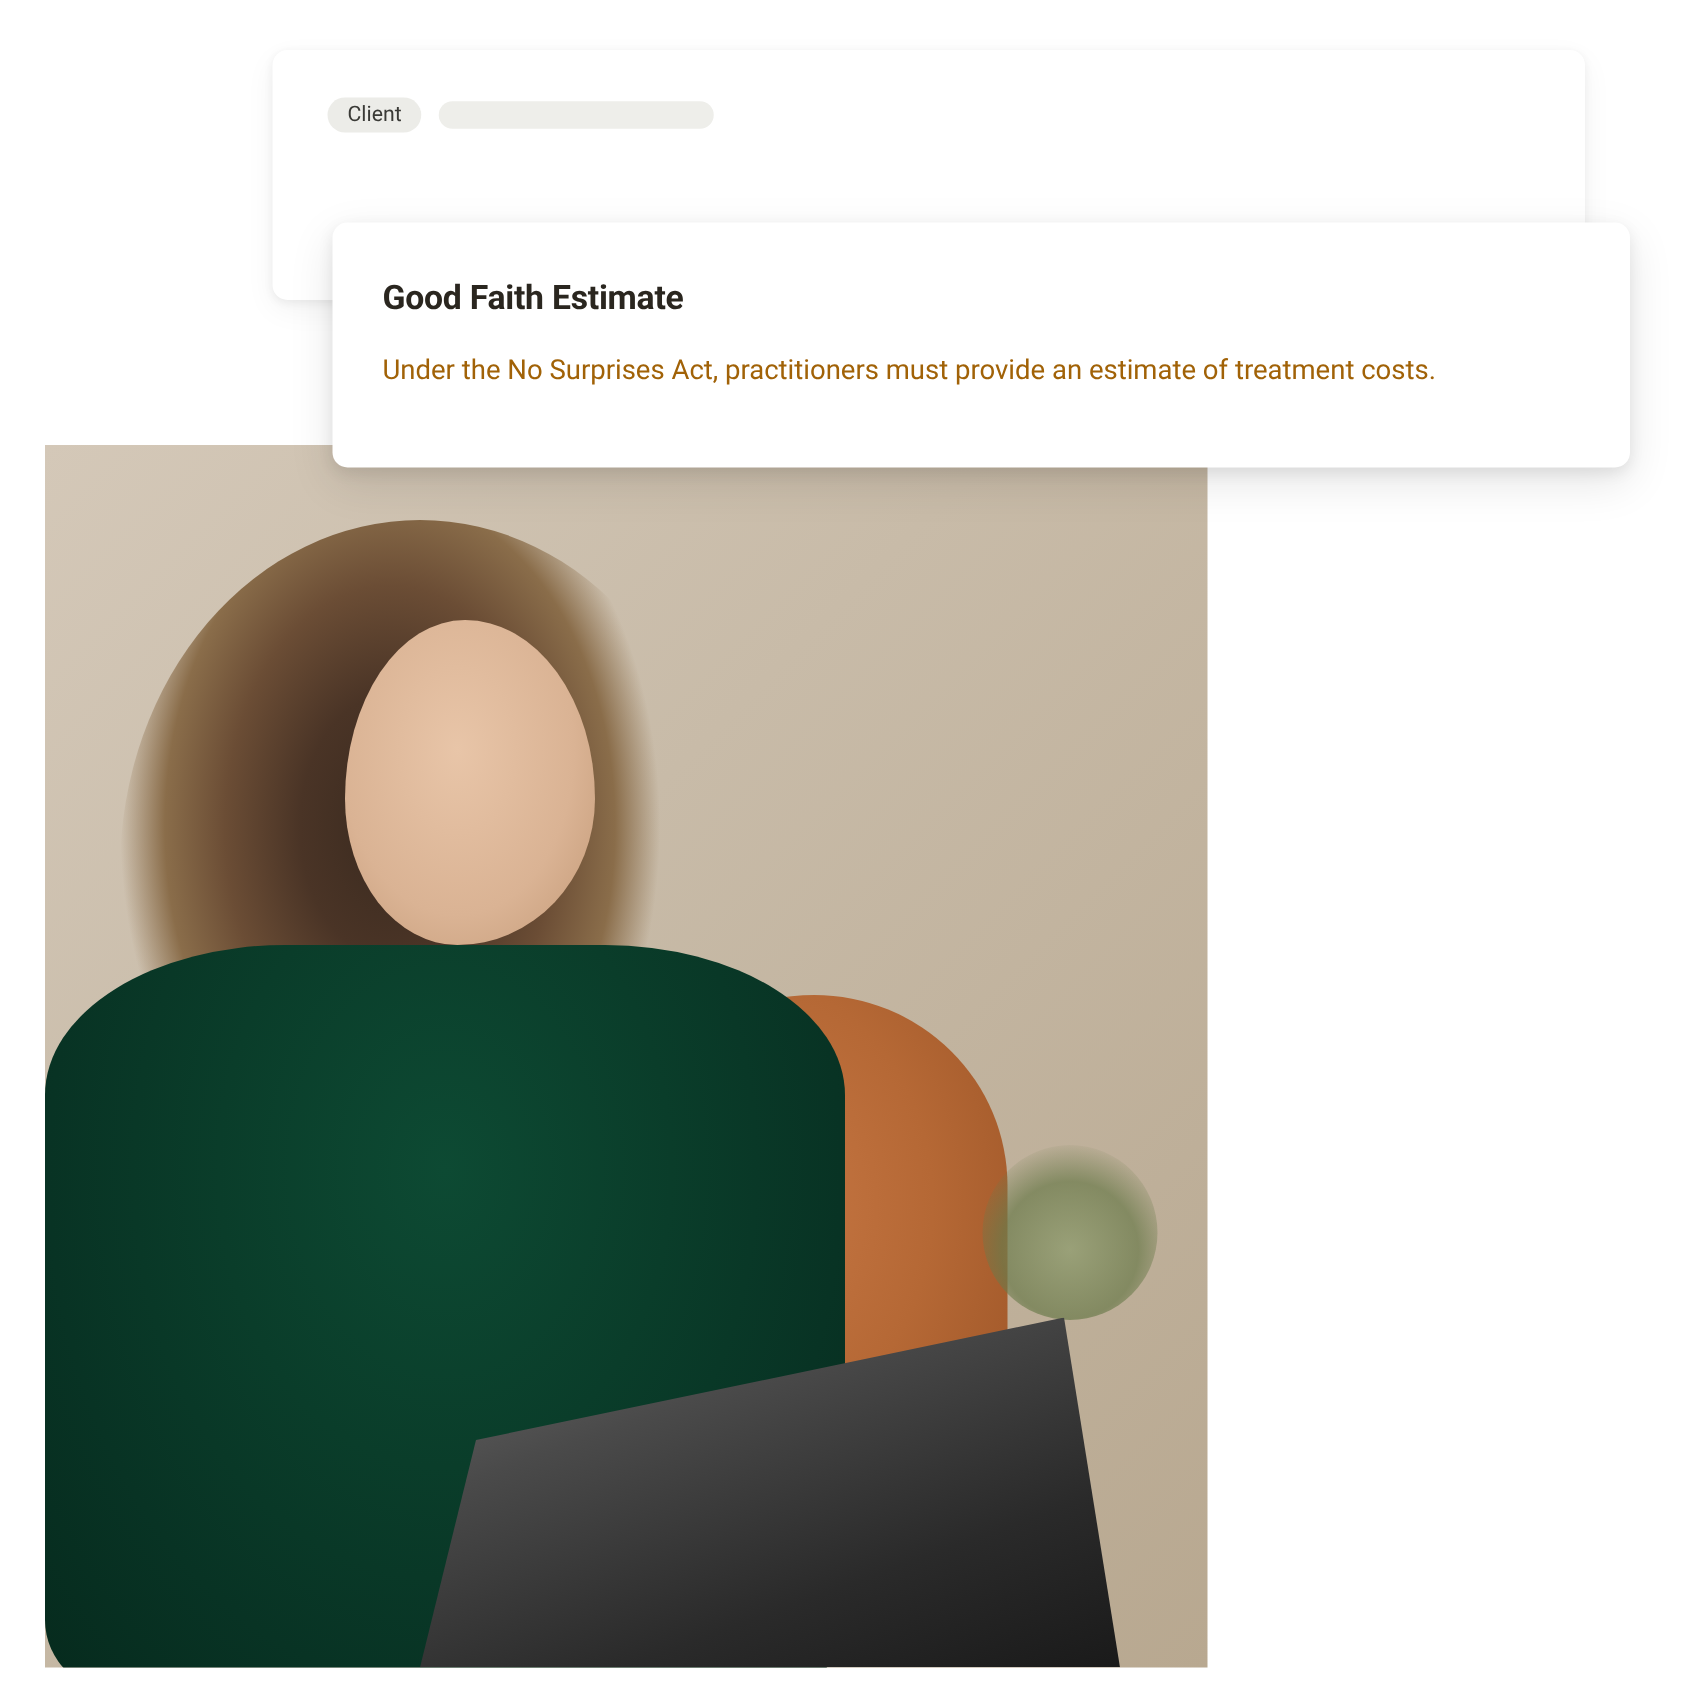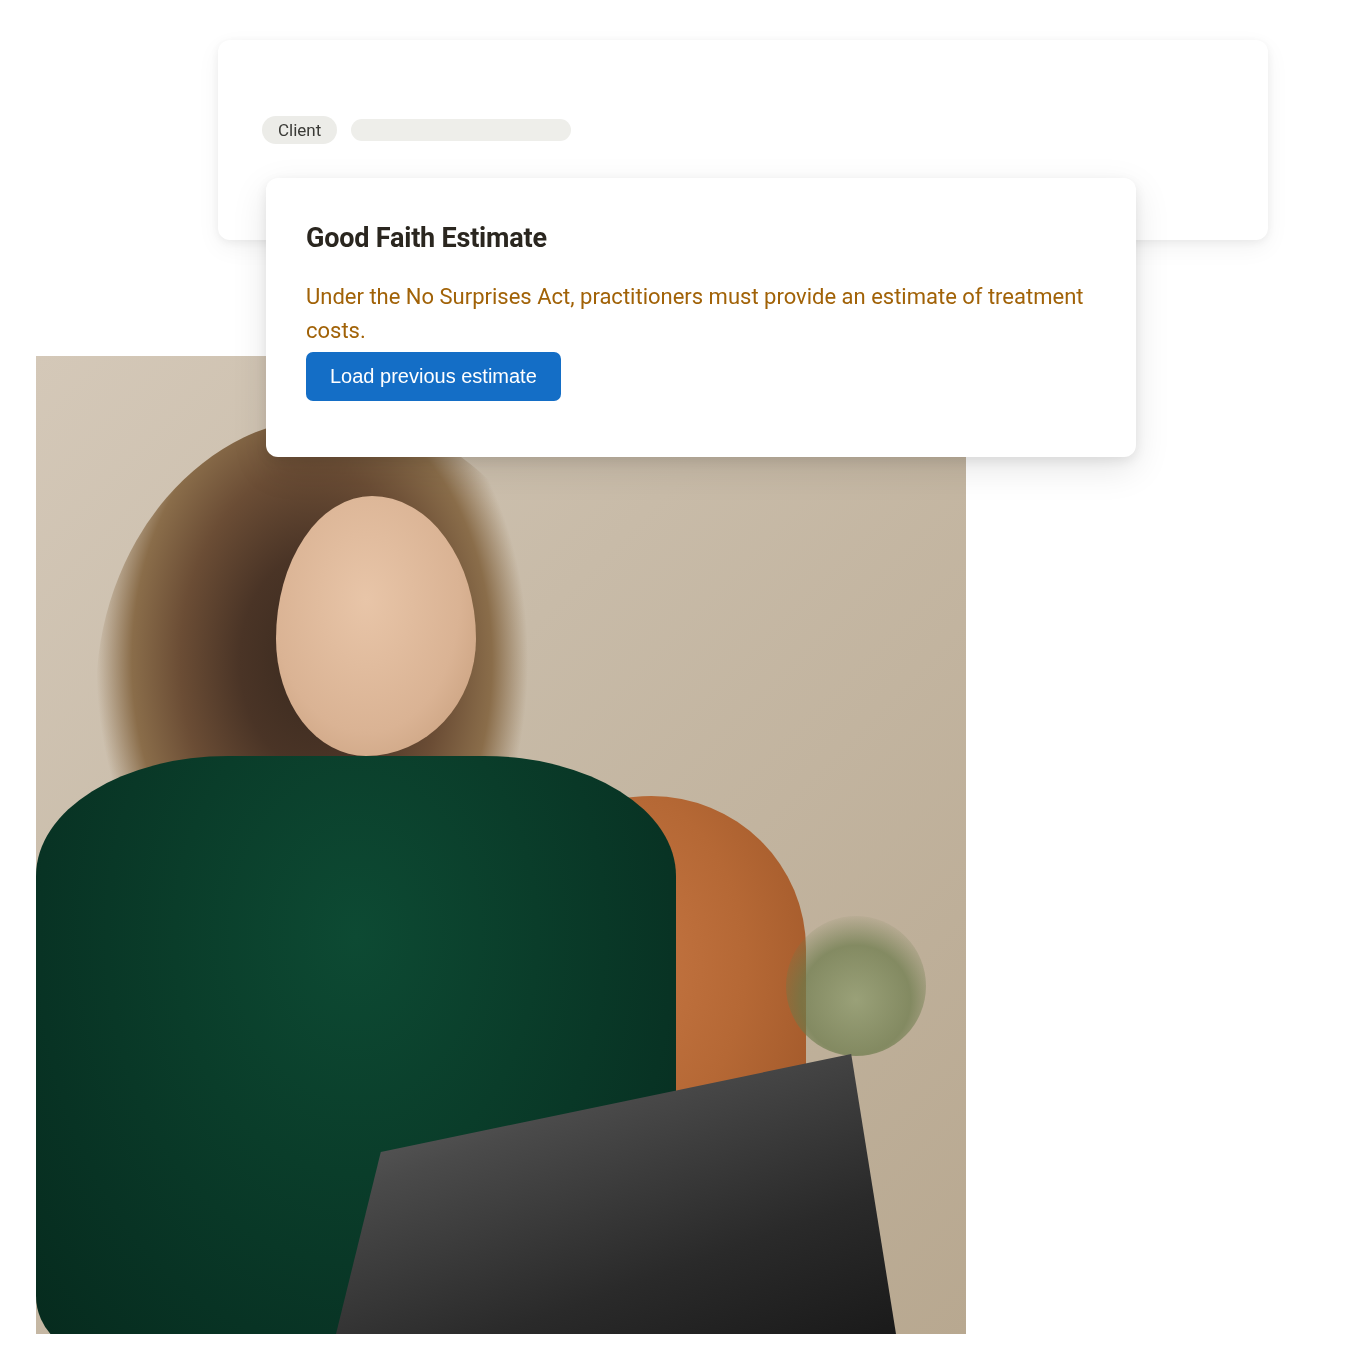--- a/index.html
+++ b/index.html
@@ -101,21 +101,20 @@
       font-size: 30px;
       font-weight: 700;
       color: #1f1c17;
       letter-spacing: -0.3px;
       margin-bottom: 18px;
     }
     .badge-row {
       display: flex;
       align-items: center;
       gap: 14px;
-      margin-top: 38px;
     }
     .badge {
       display: inline-block;
       background: #ecece8;
       color: #3a3a36;
       font-size: 17px;
       font-weight: 400;
       padding: 4px 16px;
       border-radius: 14px;
     }
@@ -123,21 +122,21 @@
       display: inline-block;
       width: 220px;
       height: 22px;
       background: #eeeeea;
       border-radius: 12px;
     }
     .card-gfe {
       position: absolute;
       left: 266px;
       top: 178px;
-      width: 870px;
+      width: 1038px;
       background: #ffffff;
       border-radius: 12px;
       box-shadow: 0 4px 12px rgba(0,0,0,0.08), 0 12px 36px rgba(0,0,0,0.10);
       padding: 44px 40px 56px 40px;
     }
     .gfe-title {
       font-size: 27px;
       font-weight: 700;
       color: #2a261f;
       margin-bottom: 26px;
@@ -187,16 +186,13 @@
 <div class="card-client">
   <div class="badge-row">
     <span class="badge">Client</span>
     <span class="badge-placeholder"></span>
   </div>
 </div>
 
 <div class="card-gfe">
   <div class="gfe-title">Good Faith Estimate</div>
   <div class="gfe-description">Under the No Surprises Act, practitioners must provide an estimate of treatment costs.</div>
-  <div>
-    <button class="btn-primary">Load previous estimate</button>
-  </div>
 </div>
 
 </body></html>

